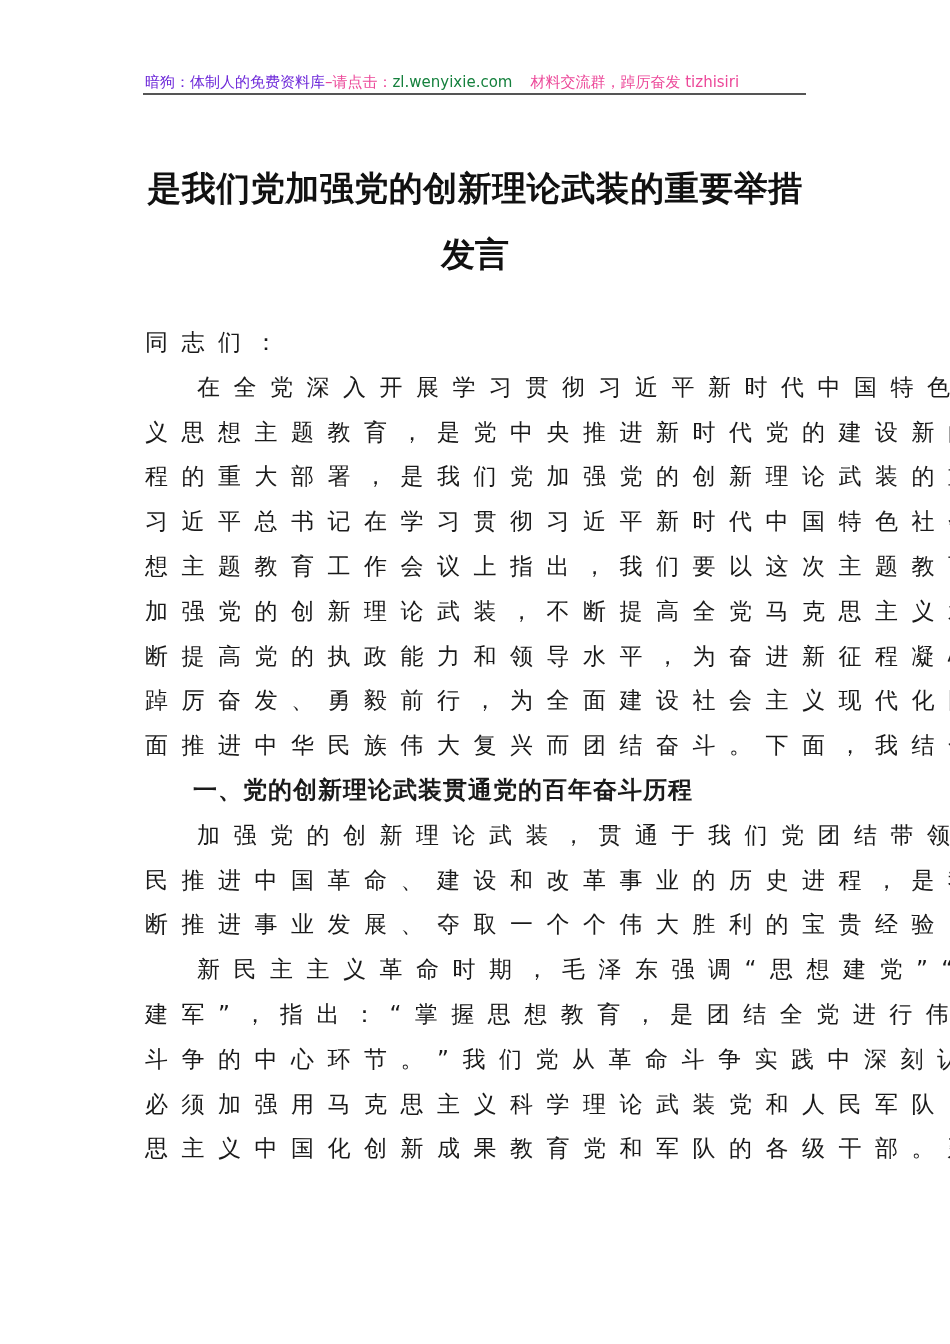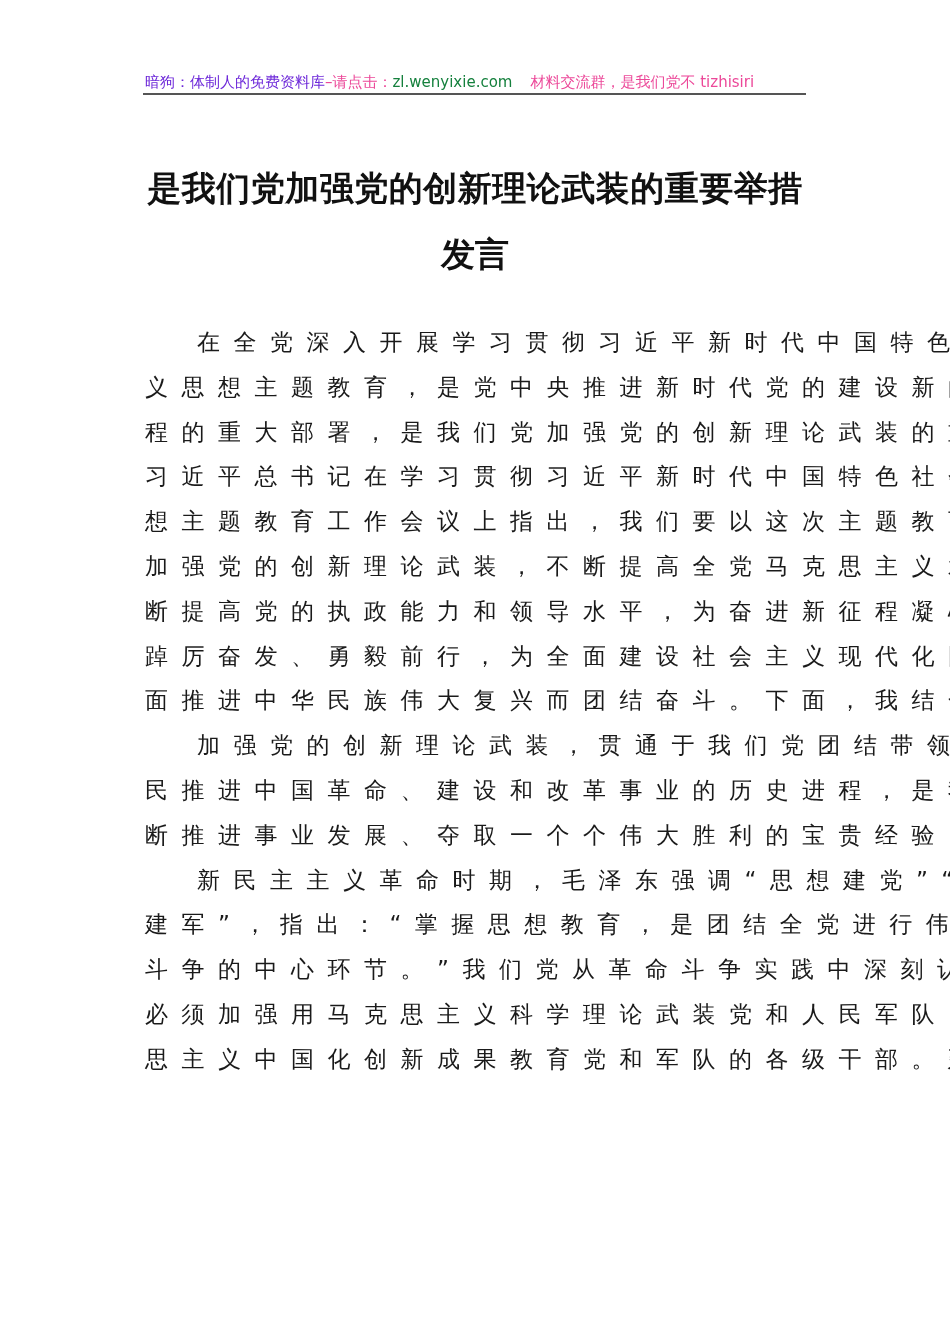--- a/index.html
+++ b/index.html
@@ -27,37 +27,39 @@
       line-height: 44.8px; letter-spacing: 13.5px; white-space: nowrap;
     }
     .line { height: 44.8px; }
     .heading-line { font-weight: bold; letter-spacing: 1px; font-size: 24px; padding-left: 48px; }
     .indent { padding-left: 52px; }
   </style>
 </head>
 <body>
 
 <div class="header">
-  <span class="red">暗狗：体制人的免费资料库</span><span class="black">–请点击：</span><span class="blue">zl.wenyixie.com</span><span class="black" style="margin-left:18px">材料交流群，是我们党不 tizhisiri</span>
+  <span class="red">暗狗：体制人的免费资料库</span><span class="black">–请点击：</span><span class="blue">zl.wenyixie.com</span><span class="black" style="margin-left:18px">材料交流群，踔厉奋发 tizhisiri</span>
 </div>
 <div class="header-rule"></div>
 
 <div class="title l1">是我们党加强党的创新理论武装的重要举措</div>
 <div class="title l2">发言</div>
 
 <div class="body-text" style="top:320px">
+  <div class="line">同志们：</div>
   <div class="line indent">在全党深入开展学习贯彻习近平新时代中国特色社会主</div>
   <div class="line">义思想主题教育，是党中央推进新时代党的建设新的伟大工</div>
   <div class="line">程的重大部署，是我们党加强党的创新理论武装的重要举措</div>
   <div class="line">习近平总书记在学习贯彻习近平新时代中国特色社会主义思</div>
   <div class="line">想主题教育工作会议上指出，我们要以这次主题教育为契机</div>
   <div class="line">加强党的创新理论武装，不断提高全党马克思主义水平，不</div>
   <div class="line">断提高党的执政能力和领导水平，为奋进新征程凝心聚力，</div>
   <div class="line">踔厉奋发、勇毅前行，为全面建设社会主义现代化国家、全</div>
   <div class="line">面推进中华民族伟大复兴而团结奋斗。下面，我结合自学和</div>
+  <div class="line heading-line">一、党的创新理论武装贯通党的百年奋斗历程</div>
   <div class="line indent">加强党的创新理论武装，贯通于我们党团结带领全国人</div>
   <div class="line">民推进中国革命、建设和改革事业的历史进程，是我们党不</div>
   <div class="line">断推进事业发展、夺取一个个伟大胜利的宝贵经验。</div>
   <div class="line indent">新民主主义革命时期，毛泽东强调“思想建党”“政治</div>
   <div class="line">建军”，指出：“掌握思想教育，是团结全党进行伟大政治</div>
   <div class="line">斗争的中心环节。”我们党从革命斗争实践中深刻认识到，</div>
   <div class="line">必须加强用马克思主义科学理论武装党和人民军队，用马克</div>
   <div class="line">思主义中国化创新成果教育党和军队的各级干部。延安整风</div>
 </div>
 

